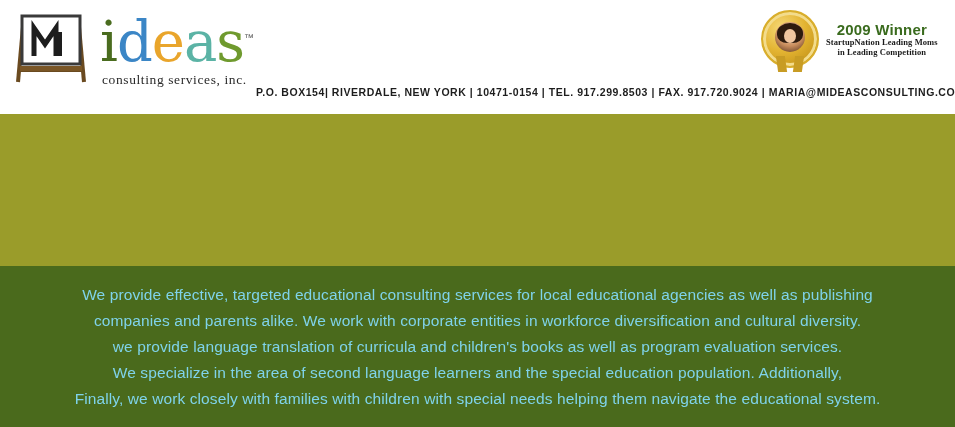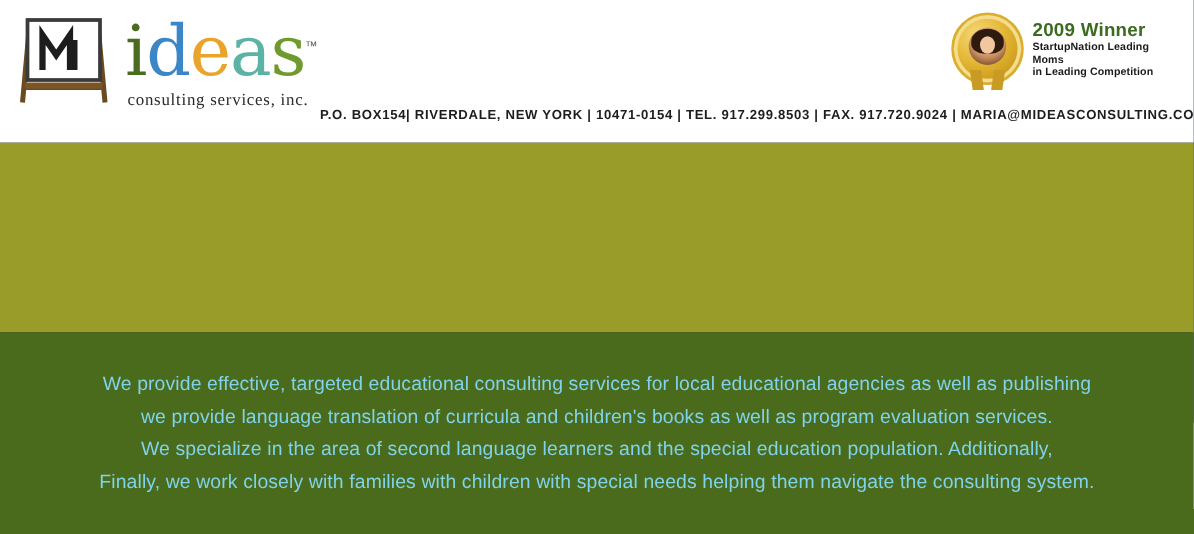--- a/index.html
+++ b/index.html
@@ -10,21 +10,21 @@
     width: 955px;
     height: 427px;
     background: #ffffff;
     font-family: "Liberation Sans", sans-serif;
     overflow: hidden;
   }
   .page {
     position: relative;
     width: 955px;
     height: 338px;
-    background: #0f172a;
+    background: #fdba74;
   }
 
   
   .header {
     position: relative;
     width: 955px;
     height: 114px;
     background: #ffffff;
   }
 
@@ -139,30 +139,31 @@
     bottom: -6px;
     width: 9px;
     height: 16px;
     background: #c89c24;
   }
   .seal .ribbon-l { left: 14px; transform: skewX(8deg); }
   .seal .ribbon-r { right: 14px; transform: skewX(-8deg); }
   .award-text {
     margin-left: 7px;
     line-height: 1.15;
+    text-align: center;
   }
   .award-title {
     font-family: "Liberation Sans", sans-serif;
     font-size: 15px;
     font-weight: bold;
     color: #3a6b1e;
     letter-spacing: 0.2px;
   }
   .award-sub {
-    font-family: Liberation Sans, sans-serif;
+    font-family: Liberation Serif, serif;
     font-size: 8.5px;
     font-weight: bold;
     color: #1a1a1a;
     letter-spacing: 0.1px;
   }
 
   
   .olive-band {
     width: 955px;
     height: 152px;
@@ -235,18 +236,19 @@
         <div class="award-sub">in Leading Competition</div>
       </div>
     </div>
 
   </div>
 
   <div class="olive-band"></div>
 
   <div class="text-panel">
     <div class="blurb-line">We provide effective, targeted educational consulting services for local educational agencies as well as publishing</div>
+    <div class="blurb-line">companies and parents alike.  We work with corporate entities in workforce diversification and cultural diversity.</div>
     <div class="blurb-line">we provide language translation of curricula and children's books as well as program evaluation services.</div>
     <div class="blurb-line">We specialize in the area of second language learners and the special education population.  Additionally,</div>
-    <div class="blurb-line">Finally, we work closely with families with children with special needs helping them navigate the consulting system.</div>
+    <div class="blurb-line">Finally, we work closely with families with children with special needs helping them navigate the educational system.</div>
   </div>
 
 </div>
 
 </body></html>

